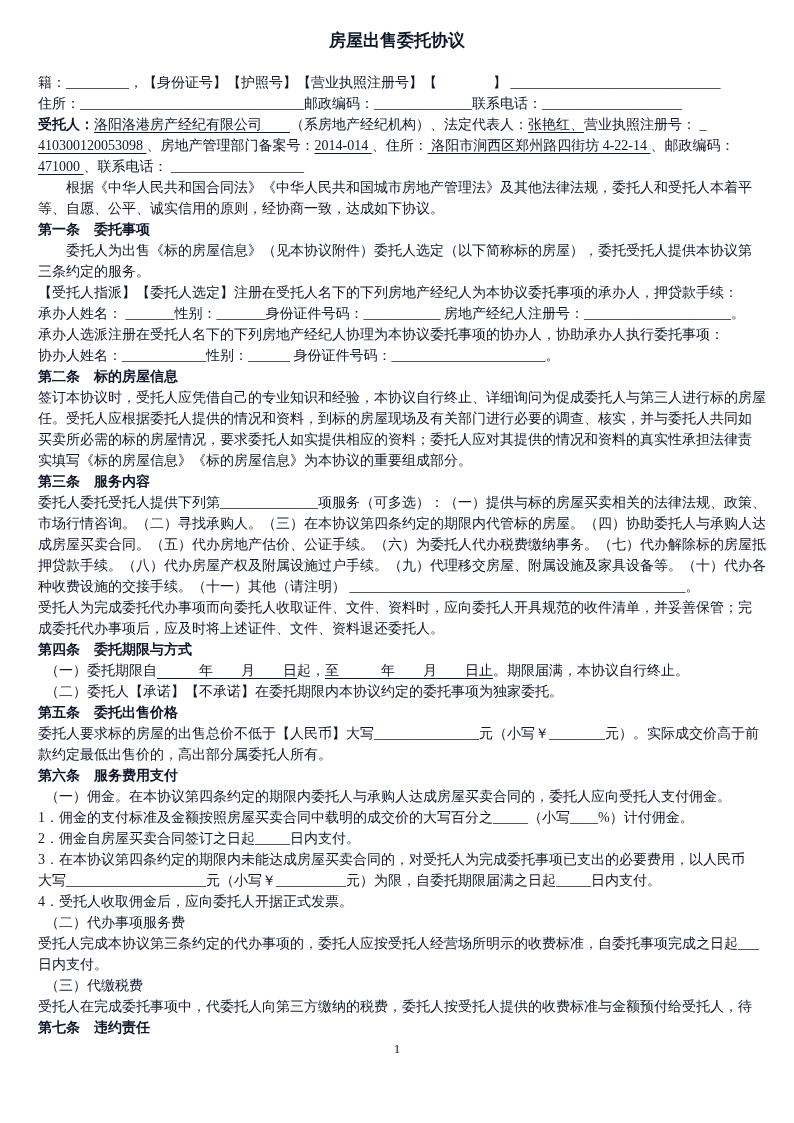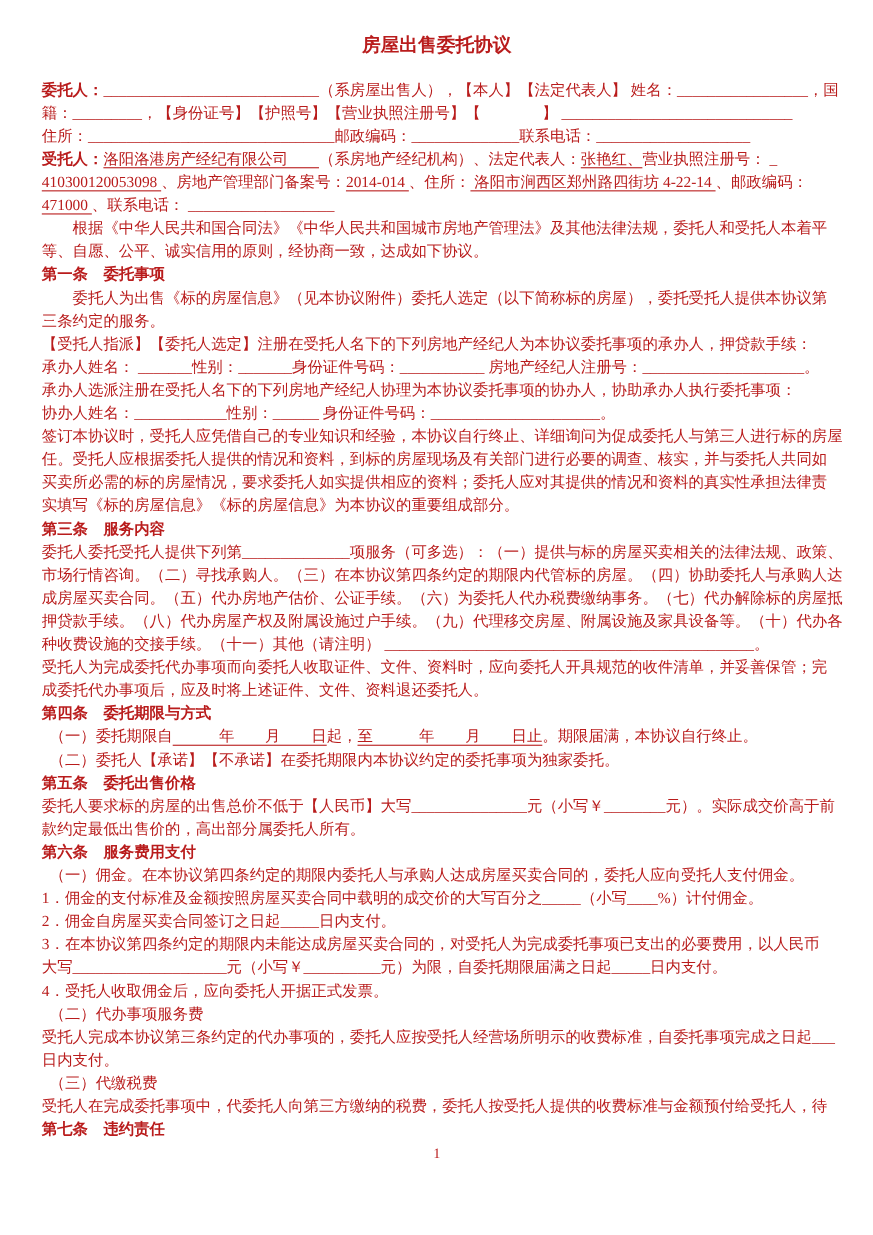--- a/index.html
+++ b/index.html
@@ -9,21 +9,21 @@
   }
   .page {
     position: relative;
     width: 794px;
     height: 1123px;
     margin: 0 auto;
     background: #ffffff;
     box-sizing: border-box;
     padding: 30px 38px 0 38px;
     font-family: "Liberation Serif", "DejaVu Serif", serif;
-    color: #b91c1c;
+    color: #0f172a;
     overflow: hidden;
   }
   .doc-title {
     text-align: center;
     font-weight: bold;
     font-size: 17px;
     line-height: 22px;
     margin-bottom: 20px;
     white-space: pre;
   }
@@ -45,35 +45,35 @@
     margin-top: 3px;
   }
 </style>
 </head>
 <body>
 
 <div class="page">
   <div class="doc-title">房屋出售委托协议</div>
 
   <div class="doc-body">
-      <div class="line"><span class="b">委托人：</span><span>____________________________</span><span>（系房屋出售人），【本人】【法定代表人】 姓名：</span><span>_________________</span><span>，国</span></div>
       <div class="line"><span>籍：</span><span>_________</span><span>，【身份证号】【护照号】【营业执照注册号】【　　　　】 </span><span>______________________________</span></div>
       <div class="line"><span>住所：</span><span>________________________________</span><span>邮政编码：</span><span>______________</span><span>联系电话：</span><span>____________________</span></div>
       <div class="line"><span class="b">受托人：</span><span class="u">洛阳洛港房产经纪有限公司　　</span><span>（系房地产经纪机构）、法定代表人：</span><span class="u">张艳红、</span><span>营业执照注册号： </span><span>_</span></div>
       <div class="line"><span class="u">410300120053098 </span><span>、房地产管理部门备案号：</span><span class="u">2014-014 </span><span>、住所：</span><span class="u"> 洛阳市涧西区郑州路四街坊 4-22-14 </span><span>、邮政编码：</span></div>
       <div class="line"><span class="u">471000 </span><span>、联系电话： </span><span>___________________</span></div>
       <div class="line ind2"><span>根据《中华人民共和国合同法》《中华人民共和国城市房地产管理法》及其他法律法规，委托人和受托人本着平</span></div>
       <div class="line"><span>等、自愿、公平、诚实信用的原则，经协商一致，达成如下协议。</span></div>
       <div class="line"><span class="b">第一条　委托事项</span></div>
       <div class="line ind2"><span>委托人为出售《标的房屋信息》（见本协议附件）委托人选定（以下简称标的房屋），委托受托人提供本协议第</span></div>
       <div class="line"><span>三条约定的服务。</span></div>
       <div class="line"><span>【受托人指派】【委托人选定】注册在受托人名下的下列房地产经纪人为本协议委托事项的承办人，押贷款手续：</span></div>
       <div class="line"><span>承办人姓名： </span><span>_______</span><span>性别：</span><span>_______</span><span>身份证件号码：</span><span>___________</span><span> 房地产经纪人注册号：</span><span>_____________________</span><span>。</span></div>
       <div class="line"><span>承办人选派注册在受托人名下的下列房地产经纪人协理为本协议委托事项的协办人，协助承办人执行委托事项：</span></div>
       <div class="line"><span>协办人姓名：</span><span>____________</span><span>性别：</span><span>______</span><span> 身份证件号码：</span><span>______________________</span><span>。</span></div>
+      <div class="line"><span class="b">第二条　标的房屋信息</span></div>
       <div class="line"><span>签订本协议时，受托人应凭借自己的专业知识和经验，本协议自行终止、详细询问为促成委托人与第三人进行标的房屋</span></div>
       <div class="line"><span>任。受托人应根据委托人提供的情况和资料，到标的房屋现场及有关部门进行必要的调查、核实，并与委托人共同如</span></div>
       <div class="line"><span>买卖所必需的标的房屋情况，要求委托人如实提供相应的资料；委托人应对其提供的情况和资料的真实性承担法律责</span></div>
       <div class="line"><span>实填写《标的房屋信息》《标的房屋信息》为本协议的重要组成部分。</span></div>
       <div class="line"><span class="b">第三条　服务内容</span></div>
       <div class="line"><span>委托人委托受托人提供下列第</span><span>______________</span><span>项服务（可多选）：（一）提供与标的房屋买卖相关的法律法规、政策、</span></div>
       <div class="line"><span>市场行情咨询。（二）寻找承购人。（三）在本协议第四条约定的期限内代管标的房屋。（四）协助委托人与承购人达</span></div>
       <div class="line"><span>成房屋买卖合同。（五）代办房地产估价、公证手续。（六）为委托人代办税费缴纳事务。（七）代办解除标的房屋抵</span></div>
       <div class="line"><span>押贷款手续。（八）代办房屋产权及附属设施过户手续。（九）代理移交房屋、附属设施及家具设备等。（十）代办各</span></div>
       <div class="line"><span>种收费设施的交接手续。（十一）其他（请注明） </span><span>________________________________________________</span><span>。</span></div>

